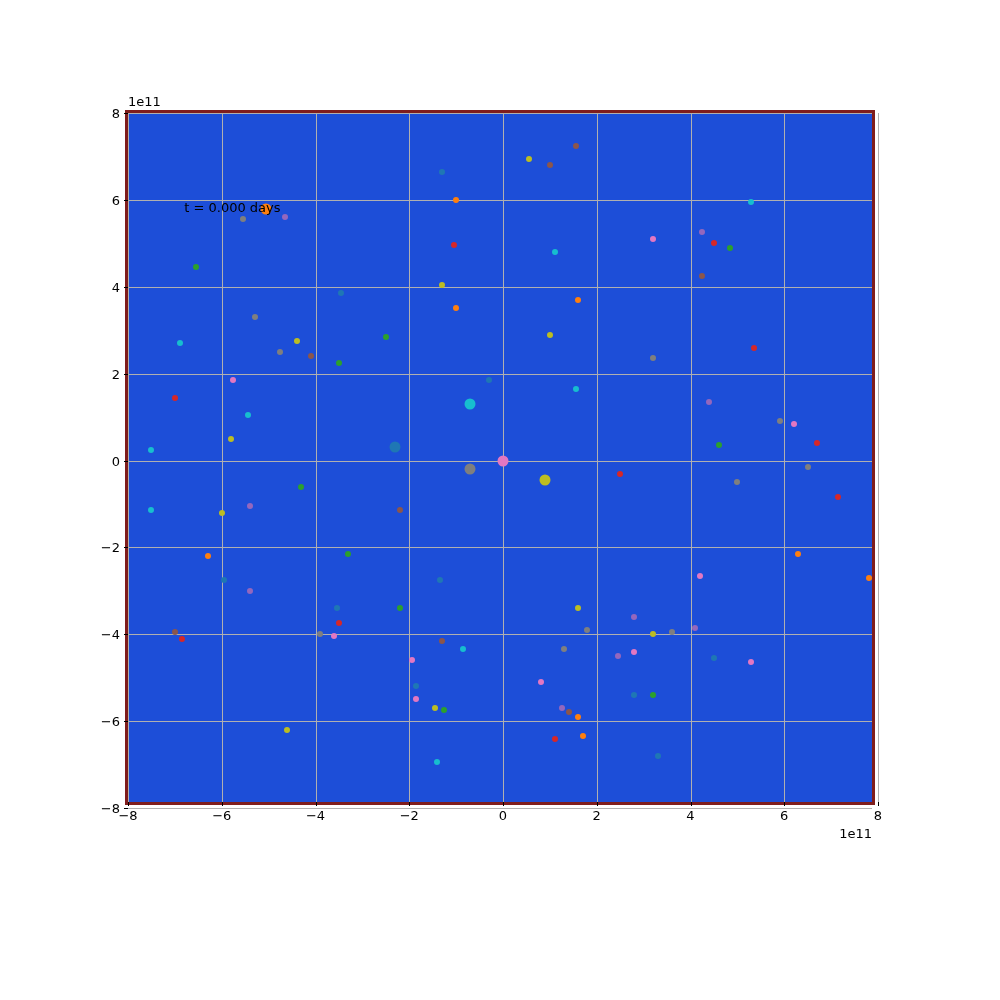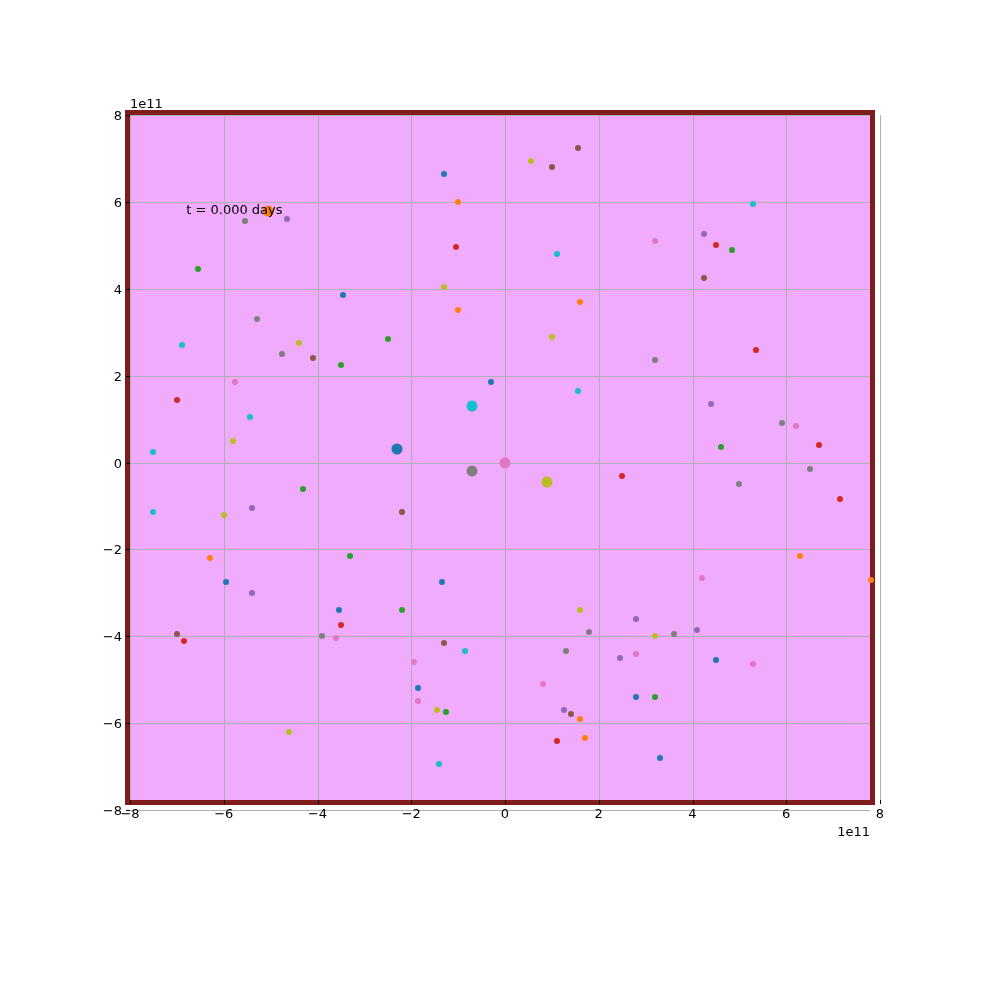--- a/index.html
+++ b/index.html
@@ -9,22 +9,22 @@
       background: #ffffff;
       font-family: "DejaVu Sans", Arial, sans-serif;
       position: relative;
     }
     .plot-container {
       position: absolute;
       left: 125px;
       top: 110px;
       width: 750px;
       height: 695px;
-      border: 5px solid #7f1d1d;
-      background: #f0abfc;
+      border: 3px solid #7f1d1d;
+      background: #1d4ed8;
     }
     .grid-line-v {
       position: absolute;
       top: 0;
       bottom: 0;
       width: 1px;
       background: #b0b0b0;
     }
     .grid-line-h {
       position: absolute;

